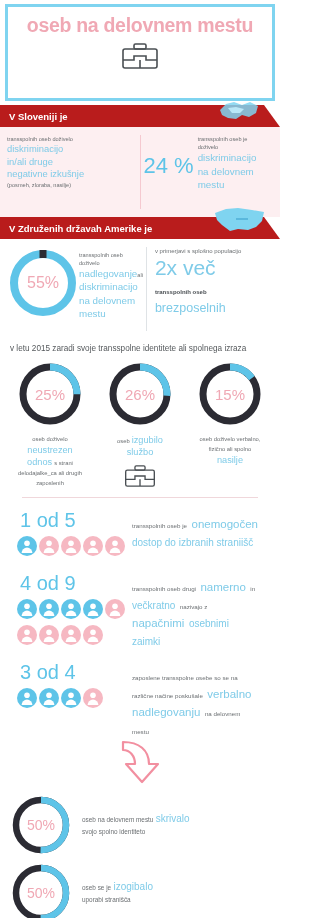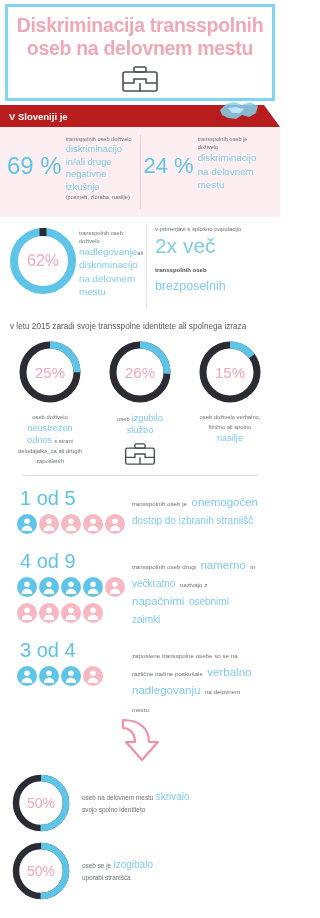--- a/index.html
+++ b/index.html
@@ -158,21 +158,20 @@
   .bot-txt{flex:1;padding-left:10px;font-size:8.4px;line-height:11.6px;color:#6b6f72;}
   .b-blue{color:#7fcbe8;font-size:10px;}
   .b-tiny{color:#6b6f72;font-size:6.4px;}
 </style>
 </head>
 <body>
 
 <div class="page">
 
   <div class="title-box">
-    <div class="title-line">Diskriminacija transspolnih</div>
     <div class="title-line">oseb na delovnem mestu</div>
     <div class="briefcase-wrap">
       <svg width="38" height="30" viewBox="0 0 38 30">
         <rect x="13" y="3" width="12" height="5" rx="1.5" fill="none" stroke="#4a4f53" stroke-width="1.6"></rect>
         <rect x="2" y="8" width="34" height="19" rx="2" fill="none" stroke="#4a4f53" stroke-width="1.6"></rect>
         <path d="M2 19 H13 V15 H25 V19 H36" fill="none" stroke="#4a4f53" stroke-width="1.6"></path>
         <line x1="19" y1="19" x2="19" y2="27" stroke="#4a4f53" stroke-width="1.6"></line>
       </svg>
     </div>
   </div>
@@ -182,50 +181,58 @@
     <span class="map">
       <svg width="46" height="30" viewBox="0 0 46 30">
         <path d="M4 14 L10 8 L18 6 L26 9 L34 6 L42 10 L40 17 L33 21 L26 19 L20 23 L12 22 L6 19 Z" fill="#7fd4f0" opacity="0.85"></path>
         <path d="M12 12 L20 11 L28 13 L24 17 L16 17 Z" fill="#b9e7f7"></path>
       </svg>
     </span>
   </div>
 
   <div class="si-block">
     <div class="si-col">
-      <div class="bignum">69 %</div>
       <div class="si-txt">
         <span class="t-sm">transspolnih oseb doživelo</span>
         <span class="t-blue">diskriminacijo</span><br>
         <span class="t-blue">in/ali druge</span><br>
         <span class="t-blue">negativne izkušnje</span>
         <span class="t-sm">(posmeh, zloraba, nasilje)</span>
       </div>
     </div>
     <div class="si-col divider">
       <div class="bignum sm">24 %</div>
       <div class="si-txt">
         <span class="t-sm">transspolnih oseb je</span>
         <span class="t-sm">doživelo</span>
         <span class="t-blue2">diskriminacijo</span><br>
         <span class="t-blue2">na delovnem</span><br>
         <span class="t-blue2">mestu</span>
       </div>
     </div>
   </div>
 
+  <div class="banner slant">
+    <span>V Združenih državah Amerike je</span>
+    <span class="usmap">
+      <svg width="56" height="34" viewBox="0 0 56 34">
+        <path d="M3 10 L14 6 L26 5 L40 7 L52 9 L50 18 L44 24 L36 27 L26 26 L18 28 L10 22 L5 17 Z" fill="#7fd4f0"></path>
+        <line x1="24" y1="16" x2="36" y2="16" stroke="#5ab8dd" stroke-width="2"></line>
+      </svg>
+    </span>
+  </div>
 
   <div class="us-block">
     <div class="us-col">
       <div class="donut-wrap">
         <svg width="72" height="72" viewBox="0 0 72 72">
           <circle cx="36" cy="36" r="29" fill="none" stroke="#5ec4e8" stroke-width="8"></circle>
           <rect x="32.5" y="3" width="7" height="8" fill="#2b2b33"></rect>
         </svg>
-        <div class="donut-label">62%</div>
+        <div class="donut-label">55%</div>
       </div>
       <div class="us-txt">
         <span class="t-sm">transspolnih oseb</span>
         <span class="t-sm">doživelo</span>
         <span class="t-blue2">nadlegovanje</span><span class="t-sm" style="display:inline">ali</span><br>
         <span class="t-blue2">diskriminacijo</span><br>
         <span class="t-blue2">na delovnem</span><br>
         <span class="t-blue2">mestu</span>
       </div>
     </div>

